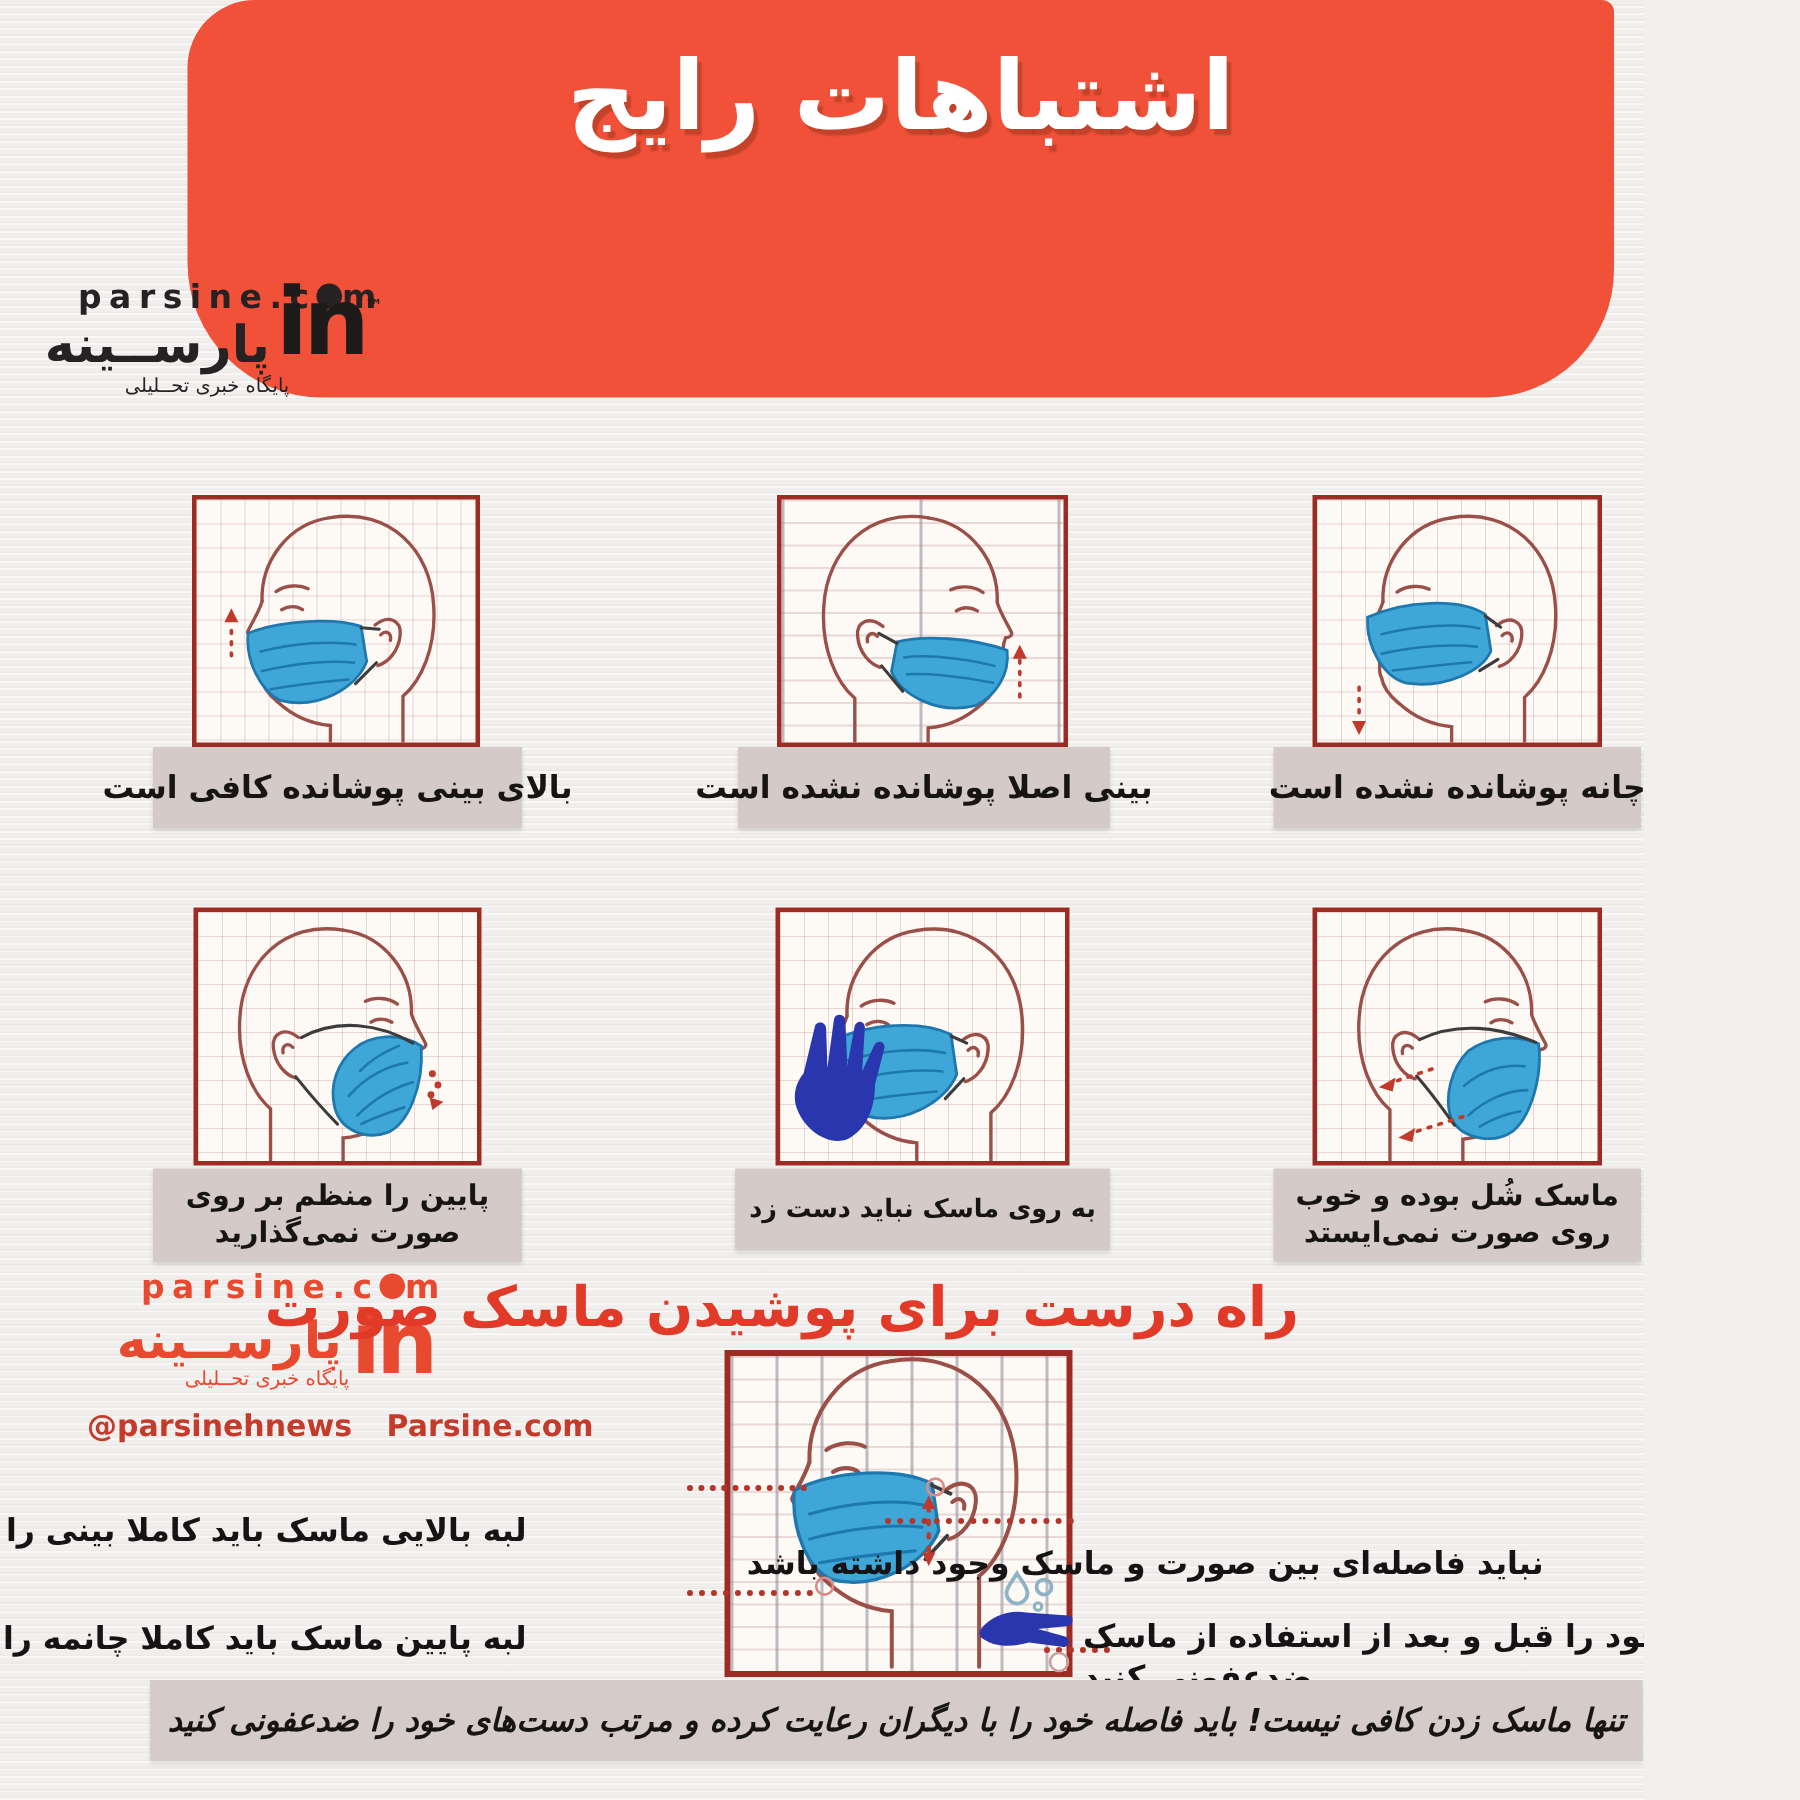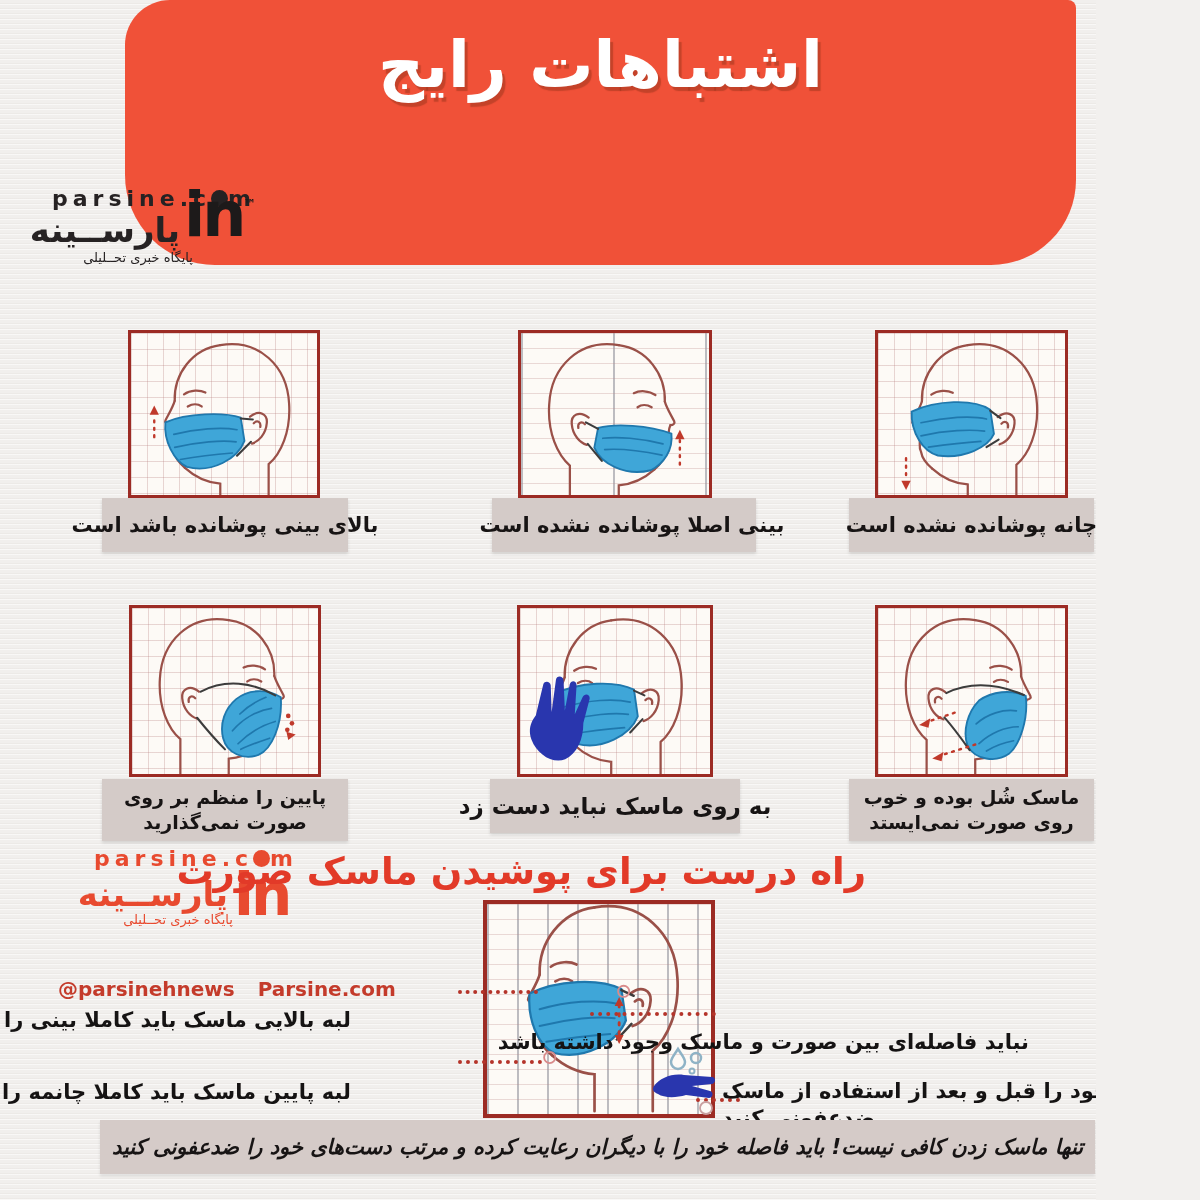--- a/index.html
+++ b/index.html
@@ -39,21 +39,21 @@
   .brand-top .dot{background:#262223;}
   .brand-top .mark{left:136px;top:0px;font-size:62px;color:#1d1a1a;}
   .brand-top .fa-name{left:0px;top:26px;width:132px;text-align:center;font-size:34px;}
   .brand-top .tagline{left:2px;top:66px;width:176px;text-align:center;font-size:13px;}
   .brand-mid{left:58px;top:846px;width:300px;height:128px;color:#e84a2f;}
   .brand-mid .domain{left:36px;top:0px;font-size:22px;}
   .brand-mid .dot{background:#e84a2f;}
   .brand-mid .mark{left:176px;top:20px;font-size:58px;color:#e84a2f;}
   .brand-mid .fa-name{left:34px;top:28px;width:136px;text-align:center;font-size:34px;}
   .brand-mid .tagline{left:30px;top:66px;width:180px;text-align:center;font-size:13px;}
-  .brand-mid .handles{position:absolute;left:0;top:92px;font-size:20px;font-weight:bold;color:#c43b2b;white-space:nowrap;margin-top:39px;}
+  .brand-mid .handles{position:absolute;left:0;top:92px;font-size:20px;font-weight:bold;color:#c43b2b;white-space:nowrap;}
   .brand-mid .handles .h2{margin-left:16px;}
   
   .panel{
     position:absolute;border:3px solid #9c2b24;box-sizing:border-box;
     background:
       linear-gradient(rgba(187,136,136,.33) 1px, transparent 1px),
       linear-gradient(90deg, rgba(187,136,136,.33) 1px, transparent 1px),
       #fdfaf6;
     background-size:16px 16px;
   }
@@ -71,24 +71,24 @@
   .p4{left:129px;top:605px;width:192px;height:172px;}
   .p5{left:517px;top:605px;width:196px;height:172px;}
   .p6{left:875px;top:605px;width:193px;height:172px;}
   .cap{
     position:absolute;background:#d4cbc8;color:#171414;font-weight:bold;direction:rtl;
     display:flex;flex-direction:column;justify-content:center;align-items:center;
     text-align:center;box-shadow:0 2px 3px rgba(0,0,0,.12);
   }
   .cap div{white-space:nowrap;}
   .c1{left:102px;top:498px;width:246px;height:54px;font-size:21px;}
-  .c2{left:492px;top:498px;width:248px;height:54px;font-size:21px;padding-left:16px;}
+  .c2{left:492px;top:498px;width:248px;height:54px;font-size:21px;}
   .c3{left:849px;top:498px;width:245px;height:54px;font-size:21px;}
   .c4{left:102px;top:779px;width:246px;height:62px;font-size:19px;line-height:25px;}
-  .c5{left:490px;top:779px;width:250px;height:54px;font-size:23px;}
+  .c5{left:490px;top:779px;width:250px;height:54px;font-size:17px;}
   .c6{left:849px;top:779px;width:245px;height:62px;font-size:19px;line-height:25px;}
   
   .heading-red{
     position:absolute;left:346px;top:850px;width:520px;text-align:center;
     color:#e23a28;font-weight:bold;font-size:37px;direction:rtl;white-space:nowrap;
   }
   .panel7{
     position:absolute;left:483px;top:900px;width:232px;height:218px;
     border:4px solid #9c2b24;box-sizing:border-box;
     background:
@@ -184,21 +184,21 @@
       <use href="#headL"></use>
       <path class="mask" d="M36,84 C62,72 102,70 120,82 L124,108 C118,122 92,135 64,131 C48,127 35,106 36,84 Z"></path>
       <path class="pleat" d="M46,96 C72,90 100,88 116,92 M46,110 C73,104 99,103 114,105 M54,122 C78,119 98,117 110,116"></path>
       <path class="strap" d="M120,83 L131,91 M116,122 L129,114"></path>
       <path class="rdash" d="M30,134 L30,158"></path>
         <path class="rfill" d="M30,168 l-5,-10 h10 z"></path>
     </svg>
   </div>
 
   <div class="cap c1">
-      <div>بالای بینی پوشانده باشد است</div>
+      <div>بالای بینی پوشانده کافی است</div>
     </div>
   <div class="cap c2">
       <div>بینی اصلا پوشانده نشده است</div>
     </div>
   <div class="cap c3">
       <div>چانه پوشانده نشده است</div>
     </div>
 
   <div class="panel p4">
     <svg viewBox="0 0 200 195" preserveAspectRatio="xMidYMin slice">

